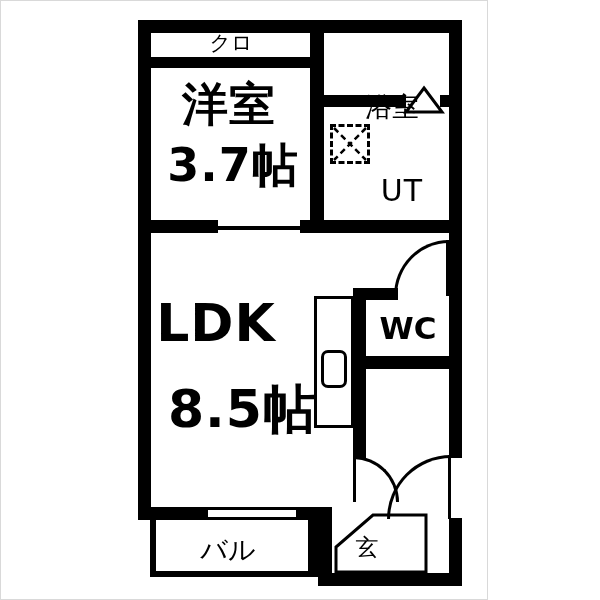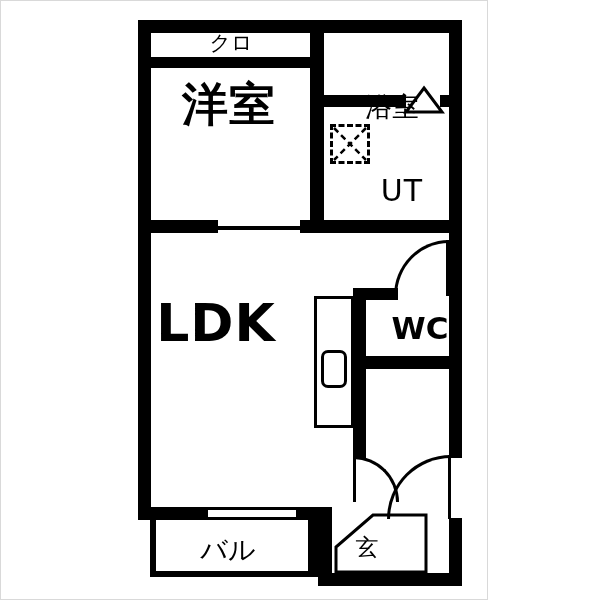--- a/index.html
+++ b/index.html
@@ -91,19 +91,21 @@
   <div class="arc arc-tl" style="left:394px;top:240px;width:55px;height:56px;"></div>
   <div class="arc arc-tl" style="left:387px;top:455px;width:64px;height:64px;"></div>
   <div class="arc arc-tr" style="left:353px;top:456px;width:46px;height:46px;"></div>
 
   <div class="kitchen" style="left:314px;top:296px;width:40px;height:132px;"></div>
   <div class="sink" style="left:321px;top:350px;width:26px;height:38px;"></div>
 
   <div class="label lbl-s" style="left:231px;top:43px;">クロ</div>
   <div class="label lbl-m" style="left:392px;top:62px;margin-top:44px;">浴室</div>
   <div class="label lbl-big" style="left:229px;top:104px;">洋室</div>
+  <div class="label lbl-big" style="left:233px;top:165px;">3.7帖</div>
   <div class="label lbl-ut" style="left:402px;top:191px;">UT</div>
   <div class="label lbl-xl" style="left:216px;top:323px;text-align:right;">LDK</div>
-  <div class="label lbl-wc" style="left:420px;top:328px;text-align:center;">WC</div>
+  <div class="label lbl-xl" style="left:242px;top:409px;">8.5帖</div>
+  <div class="label lbl-wc" style="left:408px;top:328px;text-align:center;">WC</div>
   <div class="label lbl-m" style="left:228px;top:549px;">バル</div>
   <div class="label lbl-gen" style="left:367px;top:547px;">玄</div>
 
 </div>
 
 </body></html>

